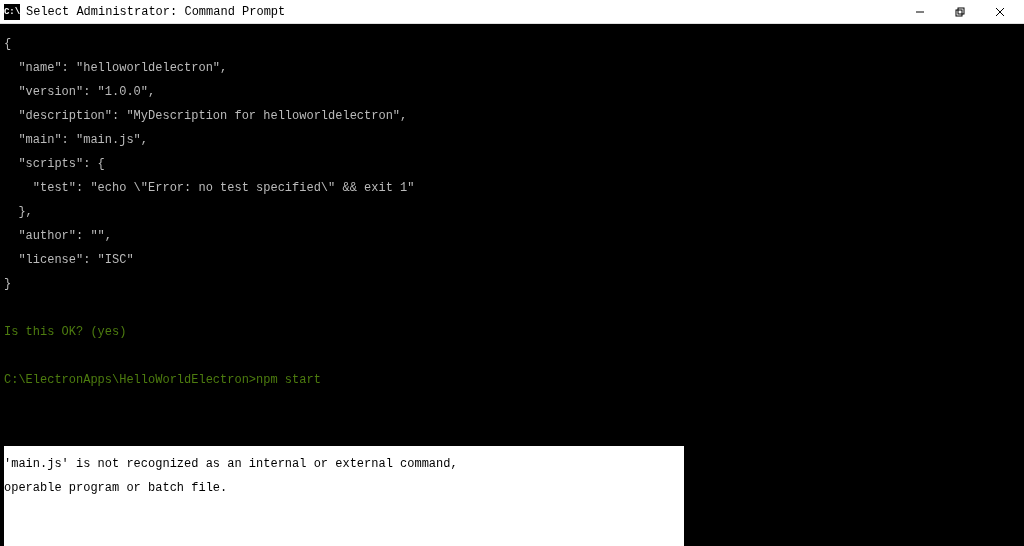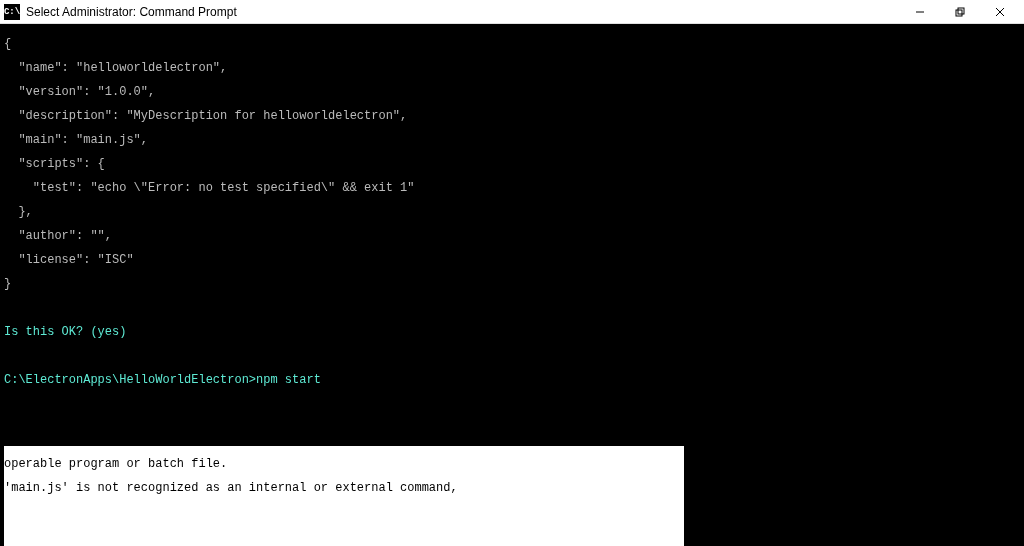--- a/index.html
+++ b/index.html
@@ -25,21 +25,21 @@
     background: #000;
     margin-right: 6px;
     display: flex;
     align-items: center;
     justify-content: center;
     color: #fff;
     font-size: 9px;
     font-weight: bold;
   }
   .title-text {
-    font-family: Liberation Sans, sans-serif;
+    font-family: Liberation Mono, monospace;
     font-size: 12px;
     color: #000;
     flex: 1;
   }
   .win-controls {
     display: flex;
     gap: 0;
   }
   .win-btn {
     width: 40px;
@@ -60,21 +60,21 @@
     font-size: 12px;
   }
   .white-block {
     background: #fff;
     color: #000;
     width: 680px;
     padding: 0;
   }
   .line { min-height: 12px; }
   .t-gray { color: #bbb; }
-  .t-white { color: #5eead4; }
+  .t-white { color: #4d7c0f; }
 </style>
 </head>
 <body>
 
 <div class="title-bar">
   <div class="title-icon">C:\</div>
   <div class="title-text">Select Administrator: Command Prompt</div>
   <div class="win-controls">
     <div class="win-btn">
       <svg width="10" height="10">
@@ -108,22 +108,22 @@
 <div class="line t-gray">  "author": "",</div>
 <div class="line t-gray">  "license": "ISC"</div>
 <div class="line t-gray">}</div>
 <div class="line">&nbsp;</div>
 <div class="line t-white">Is this OK? (yes)</div>
 <div class="line">&nbsp;</div>
 <div class="line t-white">C:\ElectronApps\HelloWorldElectron&gt;npm start</div>
 <div class="line">&nbsp;</div>
 <div class="line">&nbsp;</div>
 <div class="white-block">
+<div class="line">'main.js' is not recognized as an internal or external command,</div>
 <div class="line">operable program or batch file.</div>
-<div class="line">'main.js' is not recognized as an internal or external command,</div>
 
 
 
 
 
 
 
 
 
 

